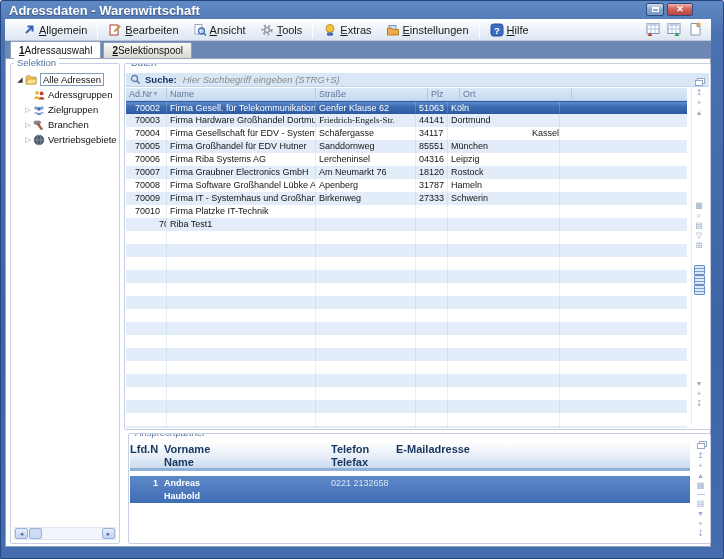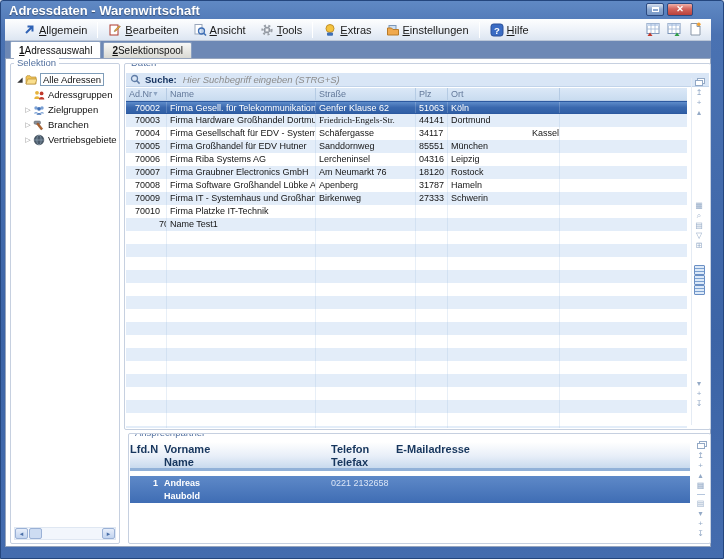--- a/index.html
+++ b/index.html
@@ -313,21 +313,21 @@
         <input class="search-input" type="text" placeholder="Hier Suchbegriff eingeben (STRG+S)" style="">
       </div>
       <div class="tbl">
           <div class="trow thead">
             <span class="tcell" style="width: 40px; flex: 0 0 40px;">
               <span>Ad.Nr</span>
               <span class="sort-arrow">▼</span>
             </span>
             <span class="tcell" style="width: 149px; flex: 0 0 149px;">Name</span>
             <span class="tcell" style="width: 100px; flex: 0 0 100px;">Straße</span>
-            <span class="tcell" style="width: 32px; flex: 0 0 32px;">Plz</span>
+            <span class="tcell" style="width: 32px; flex: 0 0 32px; margin-left: 12px;">Plz</span>
             <span class="tcell" style="width: 112px; flex: 0 0 112px;">Ort</span>
             <span class="tcell" style="width: 128px; flex: 0 0 128px;"></span>
           </div>
           <div class="trow datarow selected">
             <span class="tcell" style="width: 40px; flex: 0 0 40px;">70002</span>
             <span class="tcell" style="width: 149px; flex: 0 0 149px;">Firma Gesell. für Telekommunikation</span>
             <span class="tcell" style="width: 100px; flex: 0 0 100px;">Genfer Klause 62</span>
             <span class="tcell" style="width: 32px; flex: 0 0 32px;">51063</span>
             <span class="tcell" style="width: 112px; flex: 0 0 112px;">Köln</span>
             <span class="tcell" style="width: 128px; flex: 0 0 128px;"></span>
@@ -391,21 +391,21 @@
           <div class="trow datarow">
             <span class="tcell" style="width: 40px; flex: 0 0 40px;">70010</span>
             <span class="tcell" style="width: 149px; flex: 0 0 149px;">Firma Platzke IT-Technik</span>
             <span class="tcell" style="width: 100px; flex: 0 0 100px;"></span>
             <span class="tcell" style="width: 32px; flex: 0 0 32px;"></span>
             <span class="tcell" style="width: 112px; flex: 0 0 112px;"></span>
             <span class="tcell" style="width: 128px; flex: 0 0 128px;"></span>
           </div>
           <div class="trow datarow alt">
             <span class="tcell" style="width: 40px; flex: 0 0 40px; padding-left: 33px;">70011</span>
-            <span class="tcell" style="width: 149px; flex: 0 0 149px;">Name Test1</span>
+            <span class="tcell" style="width: 149px; flex: 0 0 149px;">Riba Test1</span>
             <span class="tcell" style="width: 100px; flex: 0 0 100px;"></span>
             <span class="tcell" style="width: 32px; flex: 0 0 32px;"></span>
             <span class="tcell" style="width: 112px; flex: 0 0 112px;"></span>
             <span class="tcell" style="width: 128px; flex: 0 0 128px;"></span>
           </div>
           <div class="trow">
             <span class="tcell" style="width: 40px; flex: 0 0 40px;"></span>
             <span class="tcell" style="width: 149px; flex: 0 0 149px;"></span>
             <span class="tcell" style="width: 100px; flex: 0 0 100px;"></span>
             <span class="tcell" style="width: 32px; flex: 0 0 32px;"></span>

